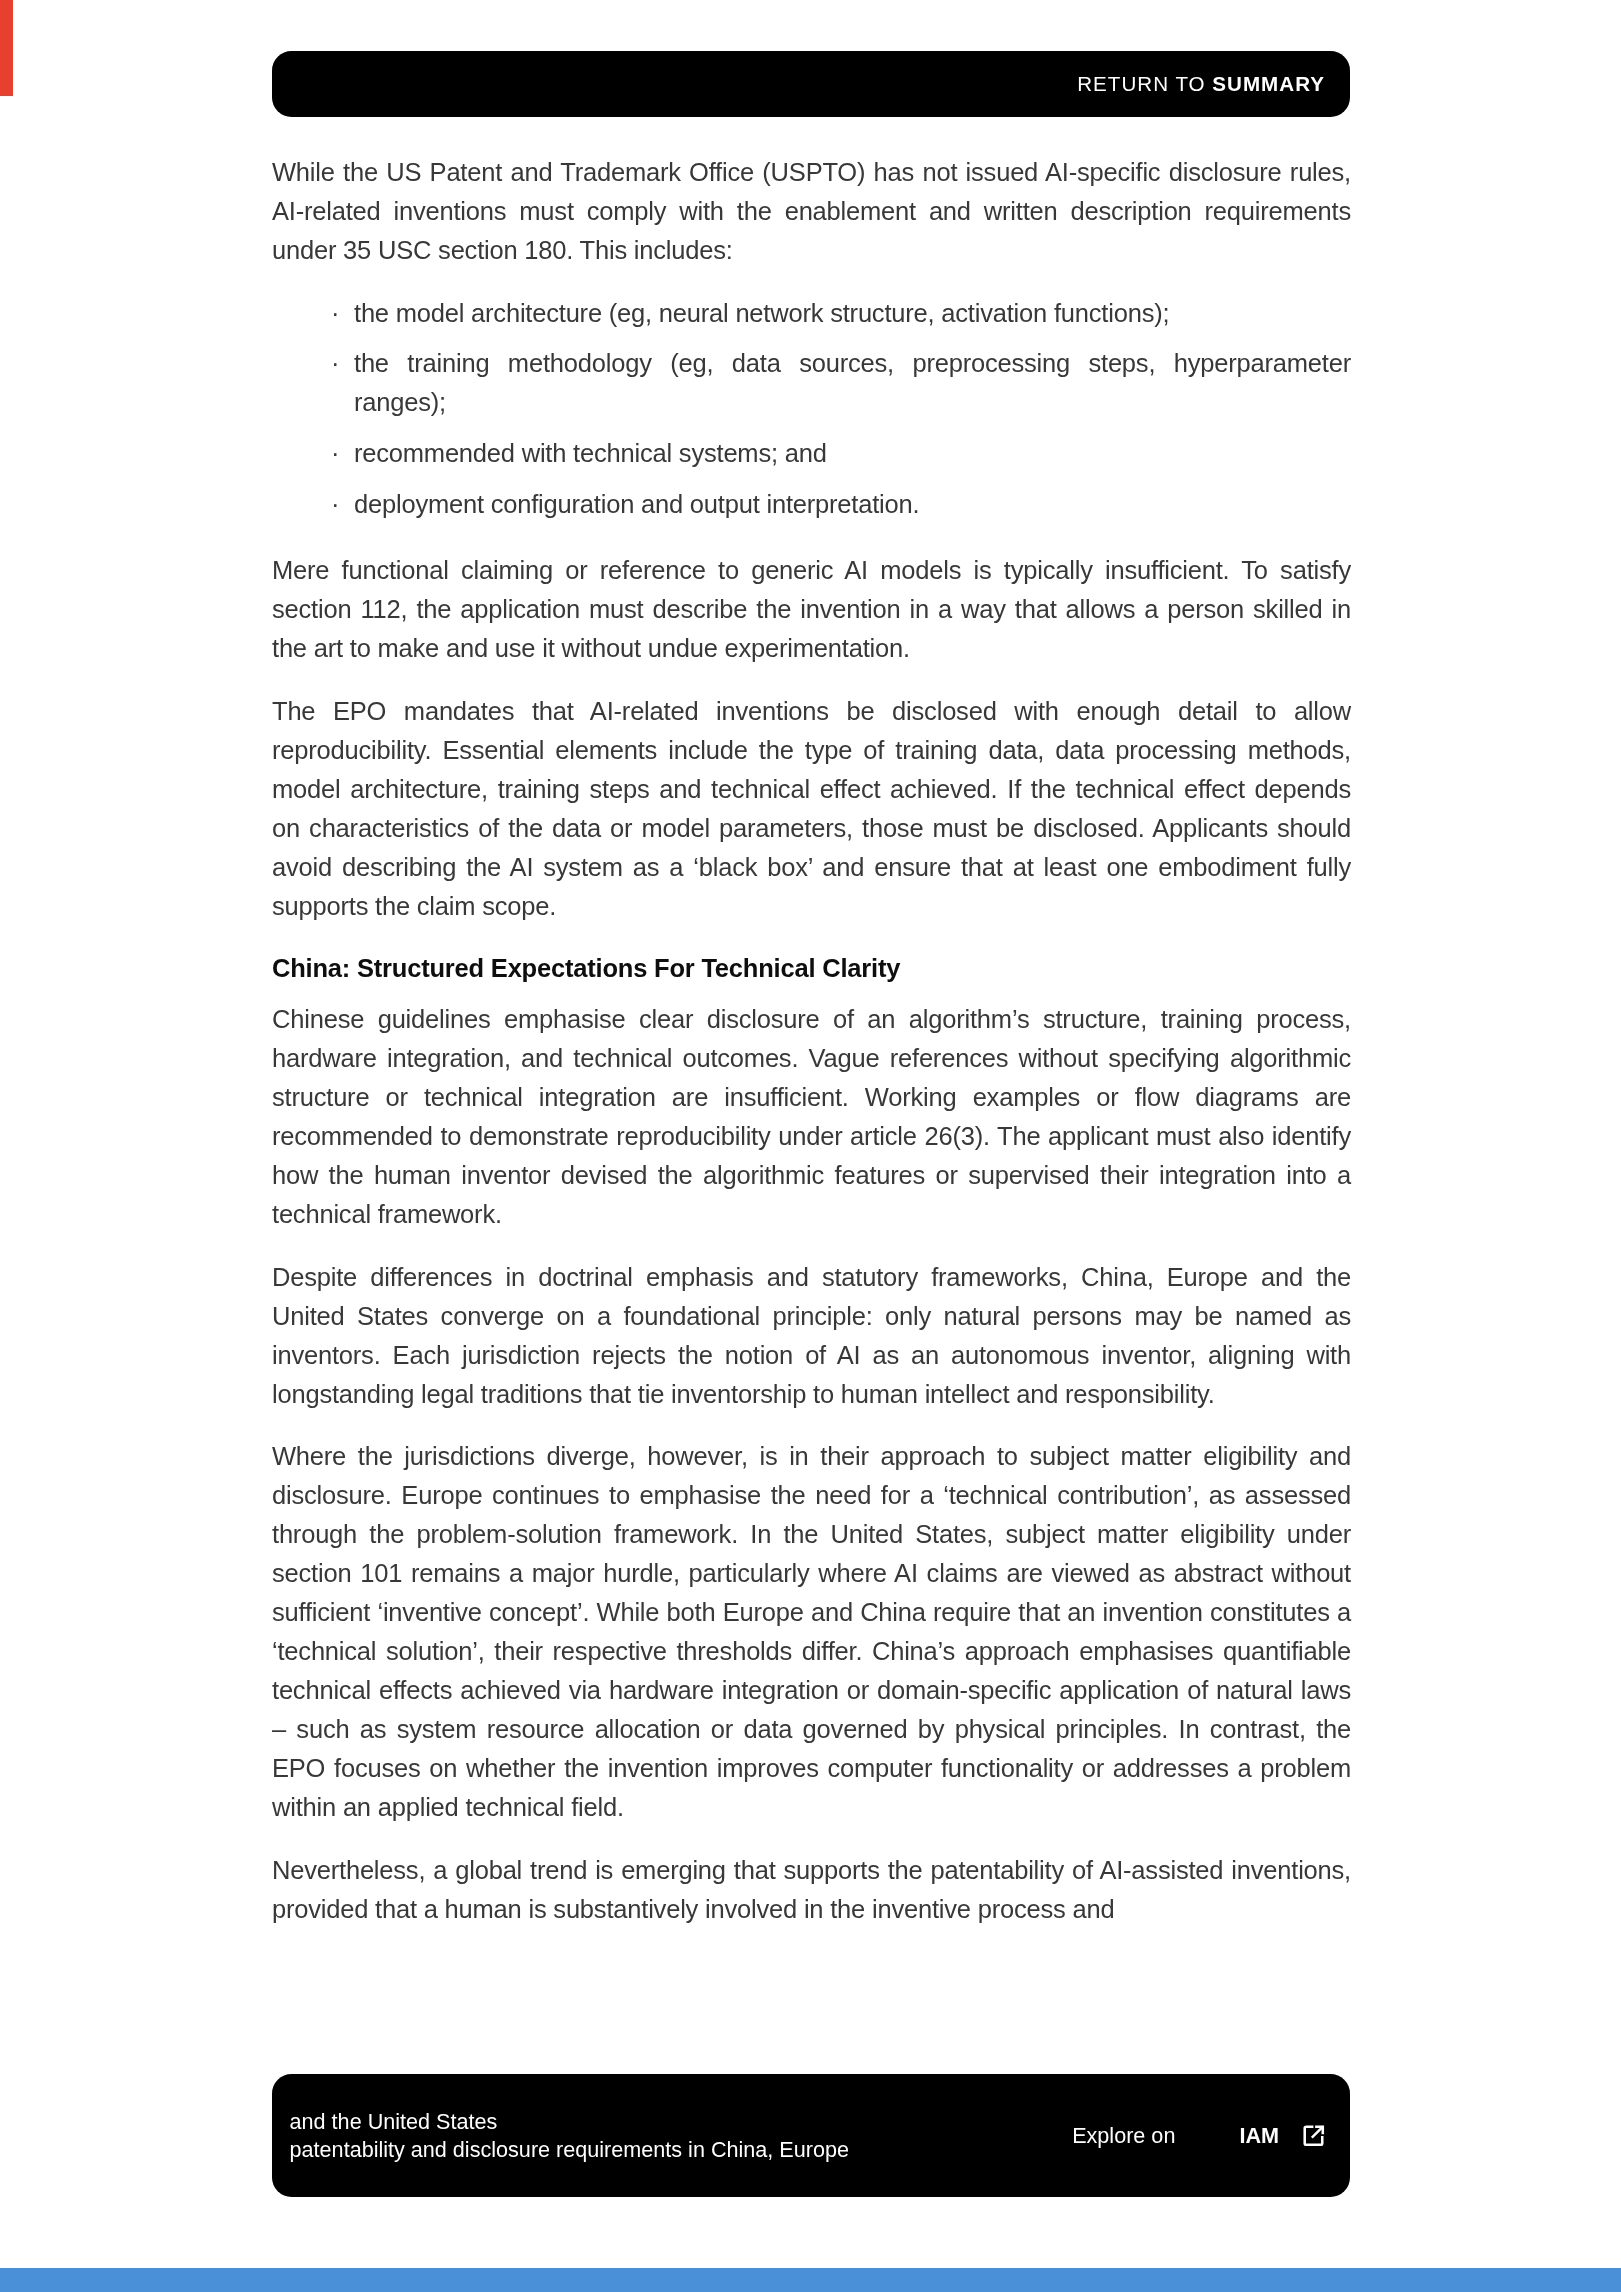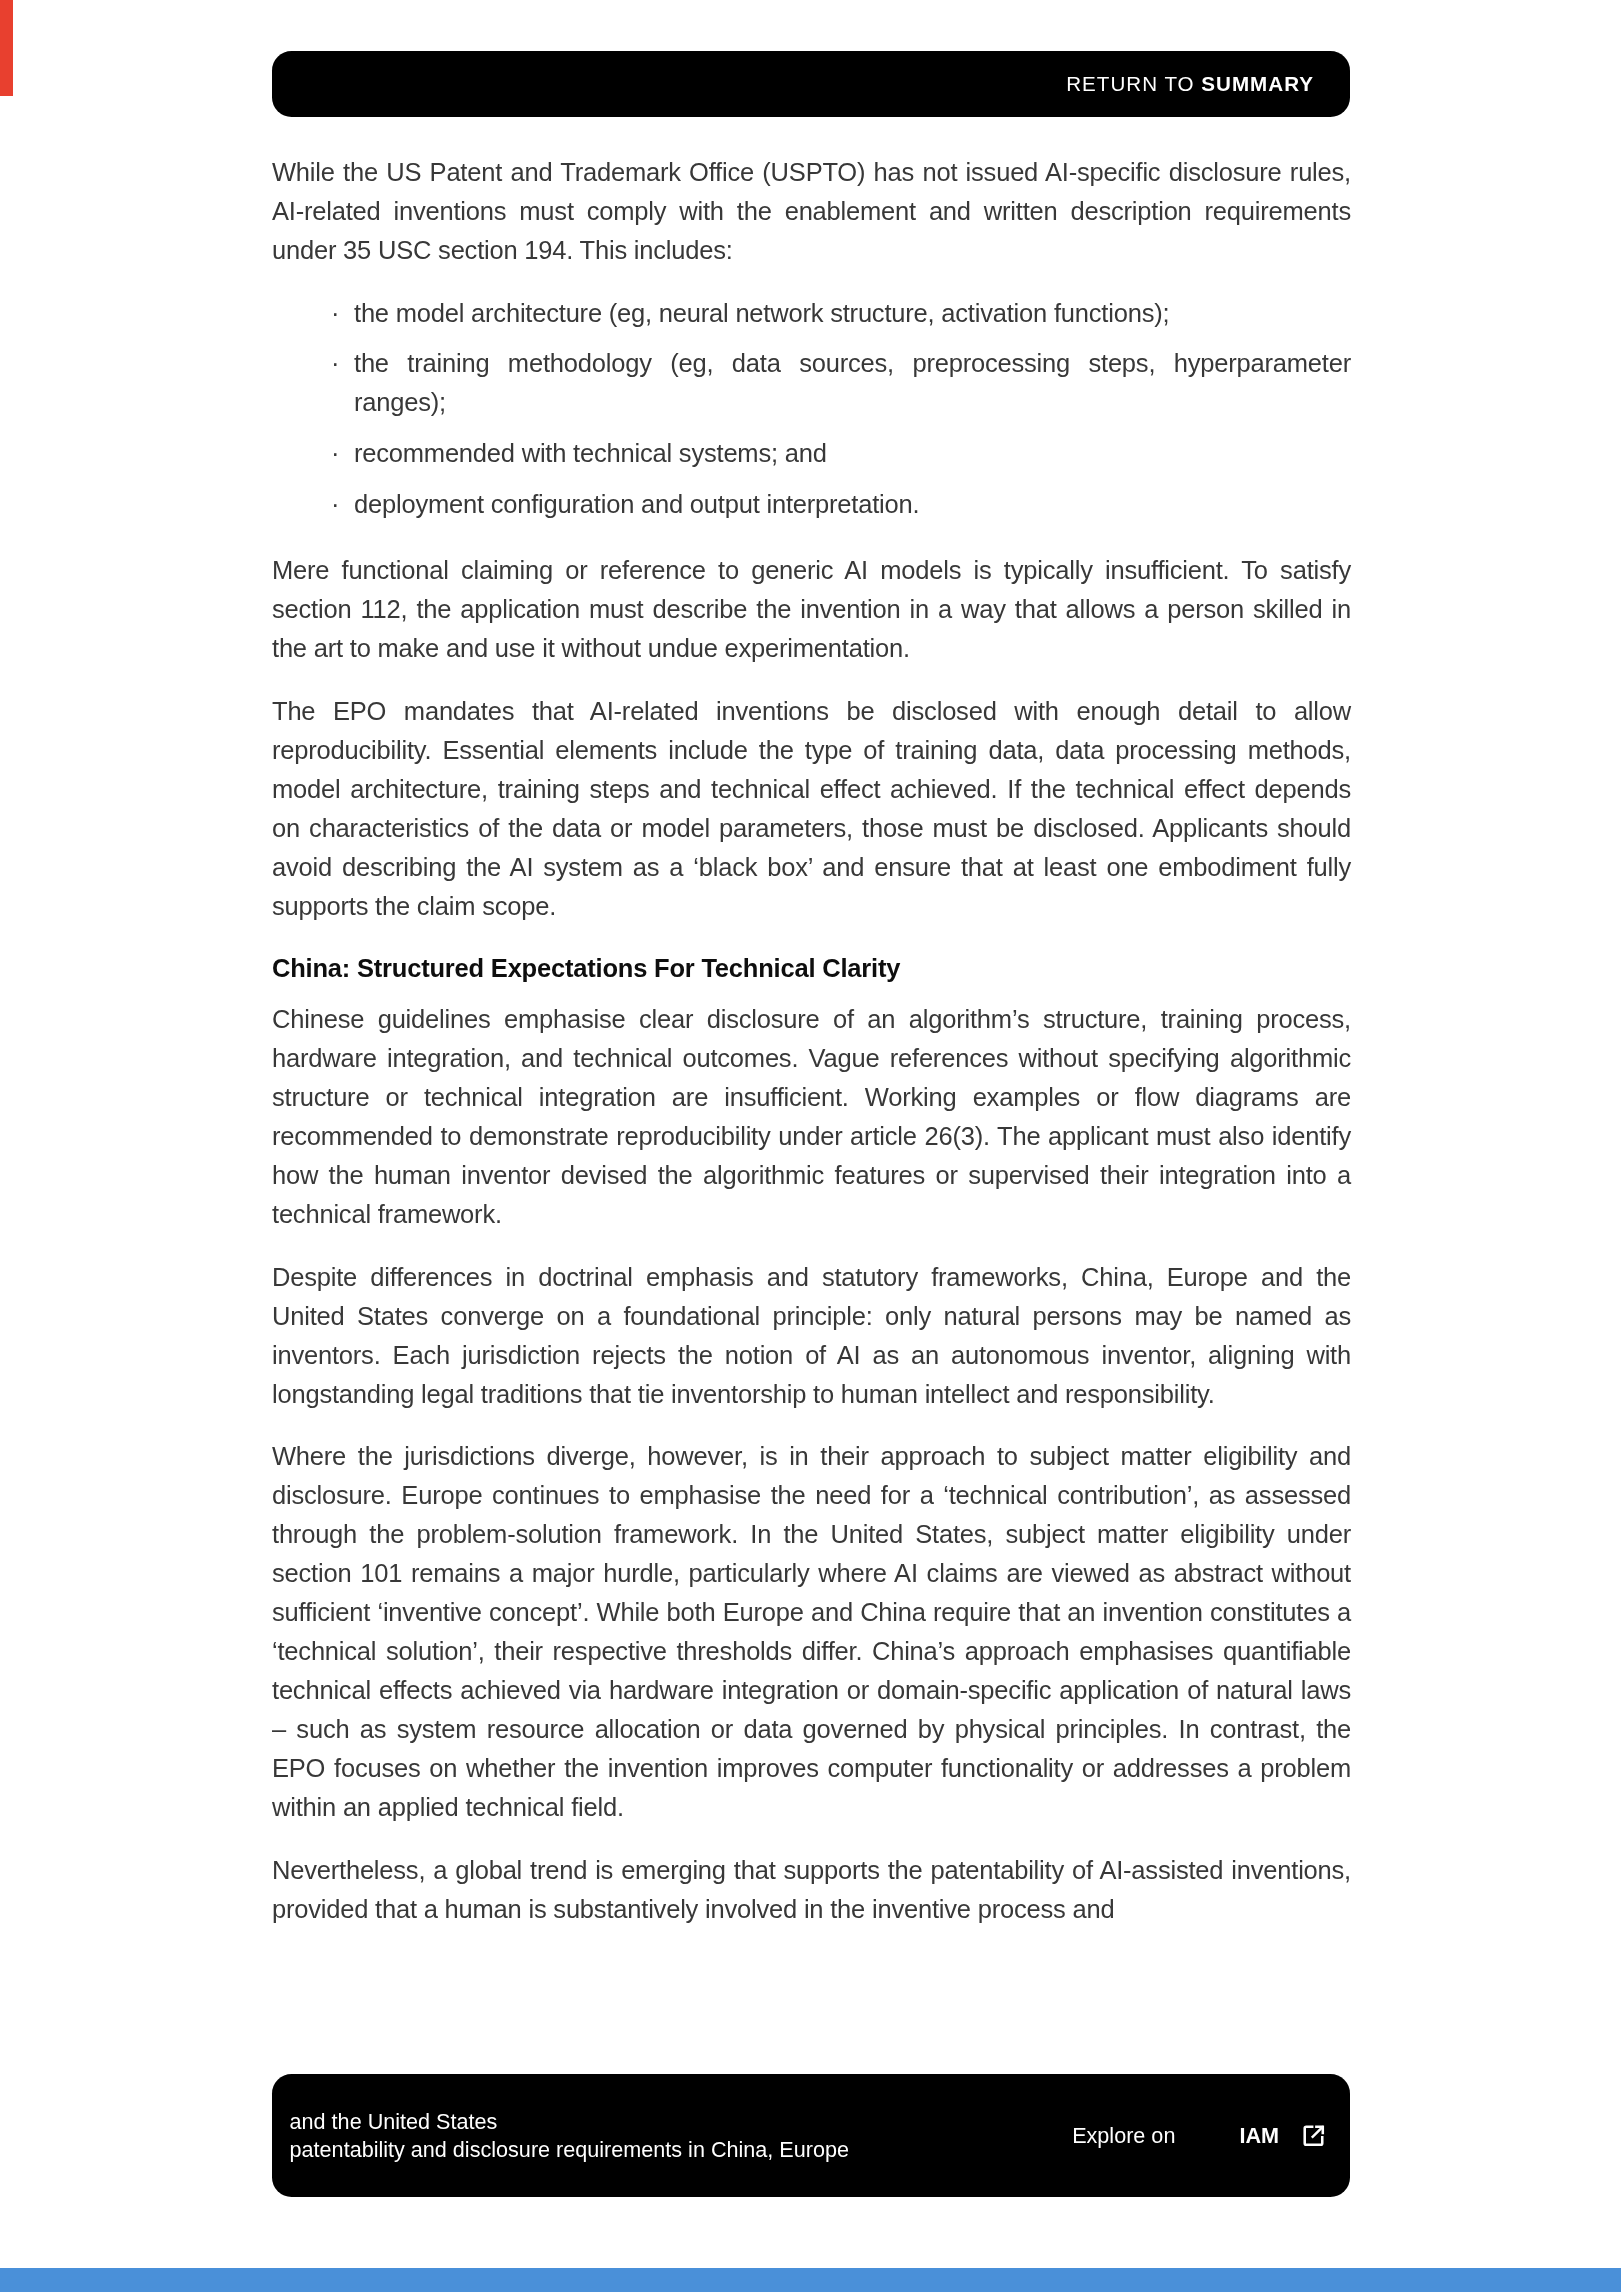--- a/index.html
+++ b/index.html
@@ -16,21 +16,21 @@
   }
   
   .red-mark{position:absolute; left:0; top:0; width:12.7px; height:96px; background:var(--red-mark);}
   .blue-bar{position:absolute; left:0; bottom:0; width:100%; height:25.5px; background:var(--blue-bar);}
 
   
   .topbar{
     position:absolute; left:272px; top:51px; width:1078px; height:66px;
     background:var(--bar-bg); border-radius:19.6px;
     display:flex; align-items:center; justify-content:flex-end;
-    padding-right:36px; cursor:pointer;
+    padding-right:25px; cursor:pointer;
   }
   .topbar .bar-text{color:var(--bar-text); font-size:20.6px; letter-spacing:1px;}
   .topbar .bold{font-weight:700;}
 
   
   .content{position:absolute; left:272px; top:153px; width:1079px;}
   .para{
     font-size:25.5px; line-height:39px; color:var(--body-text);
     text-align:justify; letter-spacing:-0.2px; font-weight:300;
     margin-bottom:23.5px;
@@ -69,21 +69,21 @@
 
 <div class="page">
 
   <div class="red-mark"></div>
 
   <div class="topbar">
     <span class="bar-text"><span>RETURN TO </span><span class="bold">SUMMARY</span></span>
   </div>
 
   <div class="content">
-    <p class="para">While the US Patent and Trademark Office (USPTO) has not issued AI-specific disclosure rules, AI-related inventions must comply with the enablement and written description requirements under 35 USC section 194. This includes:</p>
+    <p class="para">While the US Patent and Trademark Office (USPTO) has not issued AI-specific disclosure rules, AI-related inventions must comply with the enablement and written description requirements under 35 USC section 180. This includes:</p>
 
     <ul class="bullets">
       <li><span class="marker">·</span><span>the model architecture (eg, neural network structure, activation functions);</span></li>
       <li><span class="marker">·</span><span>the training methodology (eg, data sources, preprocessing steps, hyperparameter ranges);</span></li>
       <li><span class="marker">·</span><span>recommended with technical systems; and</span></li>
       <li><span class="marker">·</span><span>deployment configuration and output interpretation.</span></li>
     </ul>
 
     <p class="para">Mere functional claiming or reference to generic AI models is typically insufficient. To satisfy section 112, the application must describe the invention in a way that allows a person skilled in the art to make and use it without undue experimentation.</p>
 

